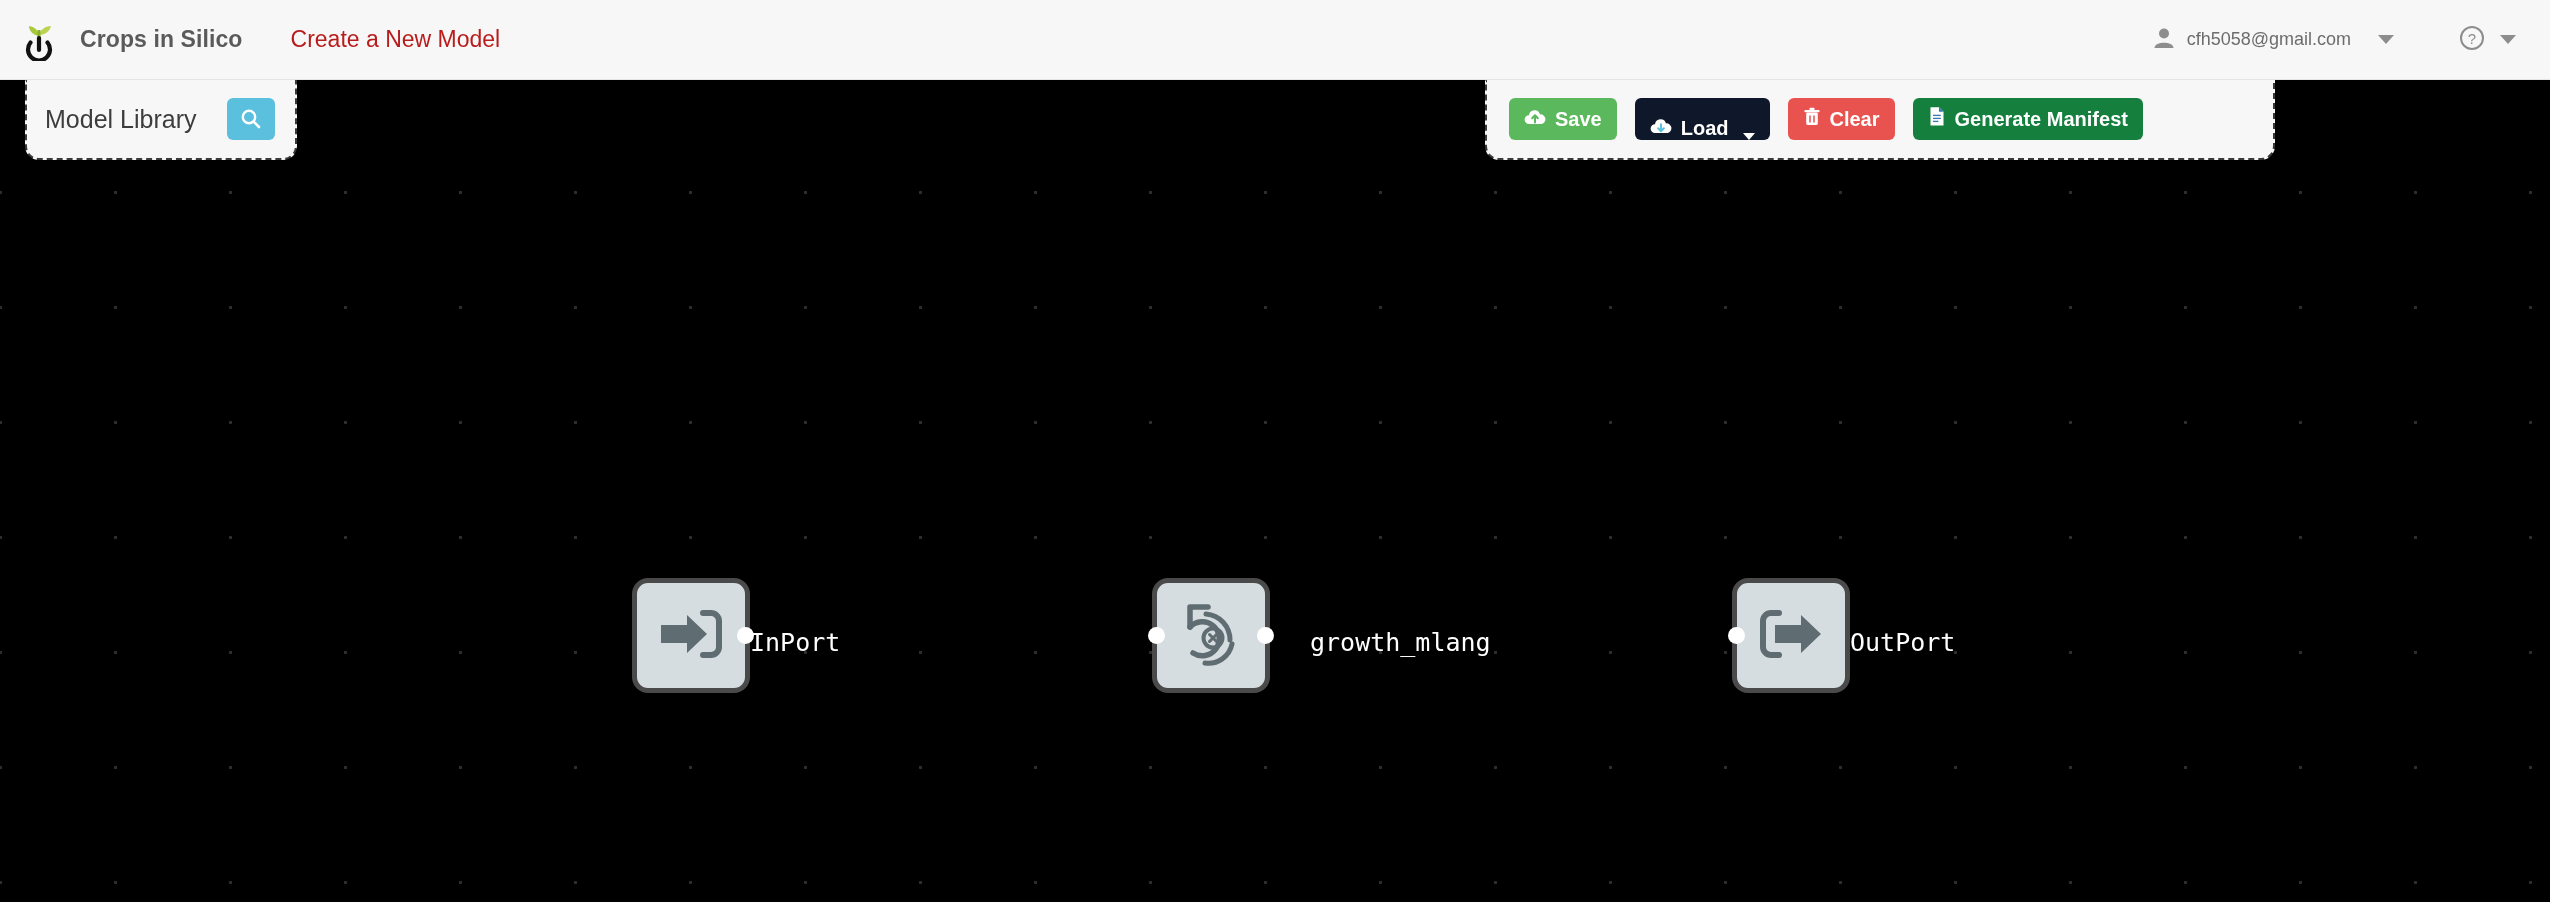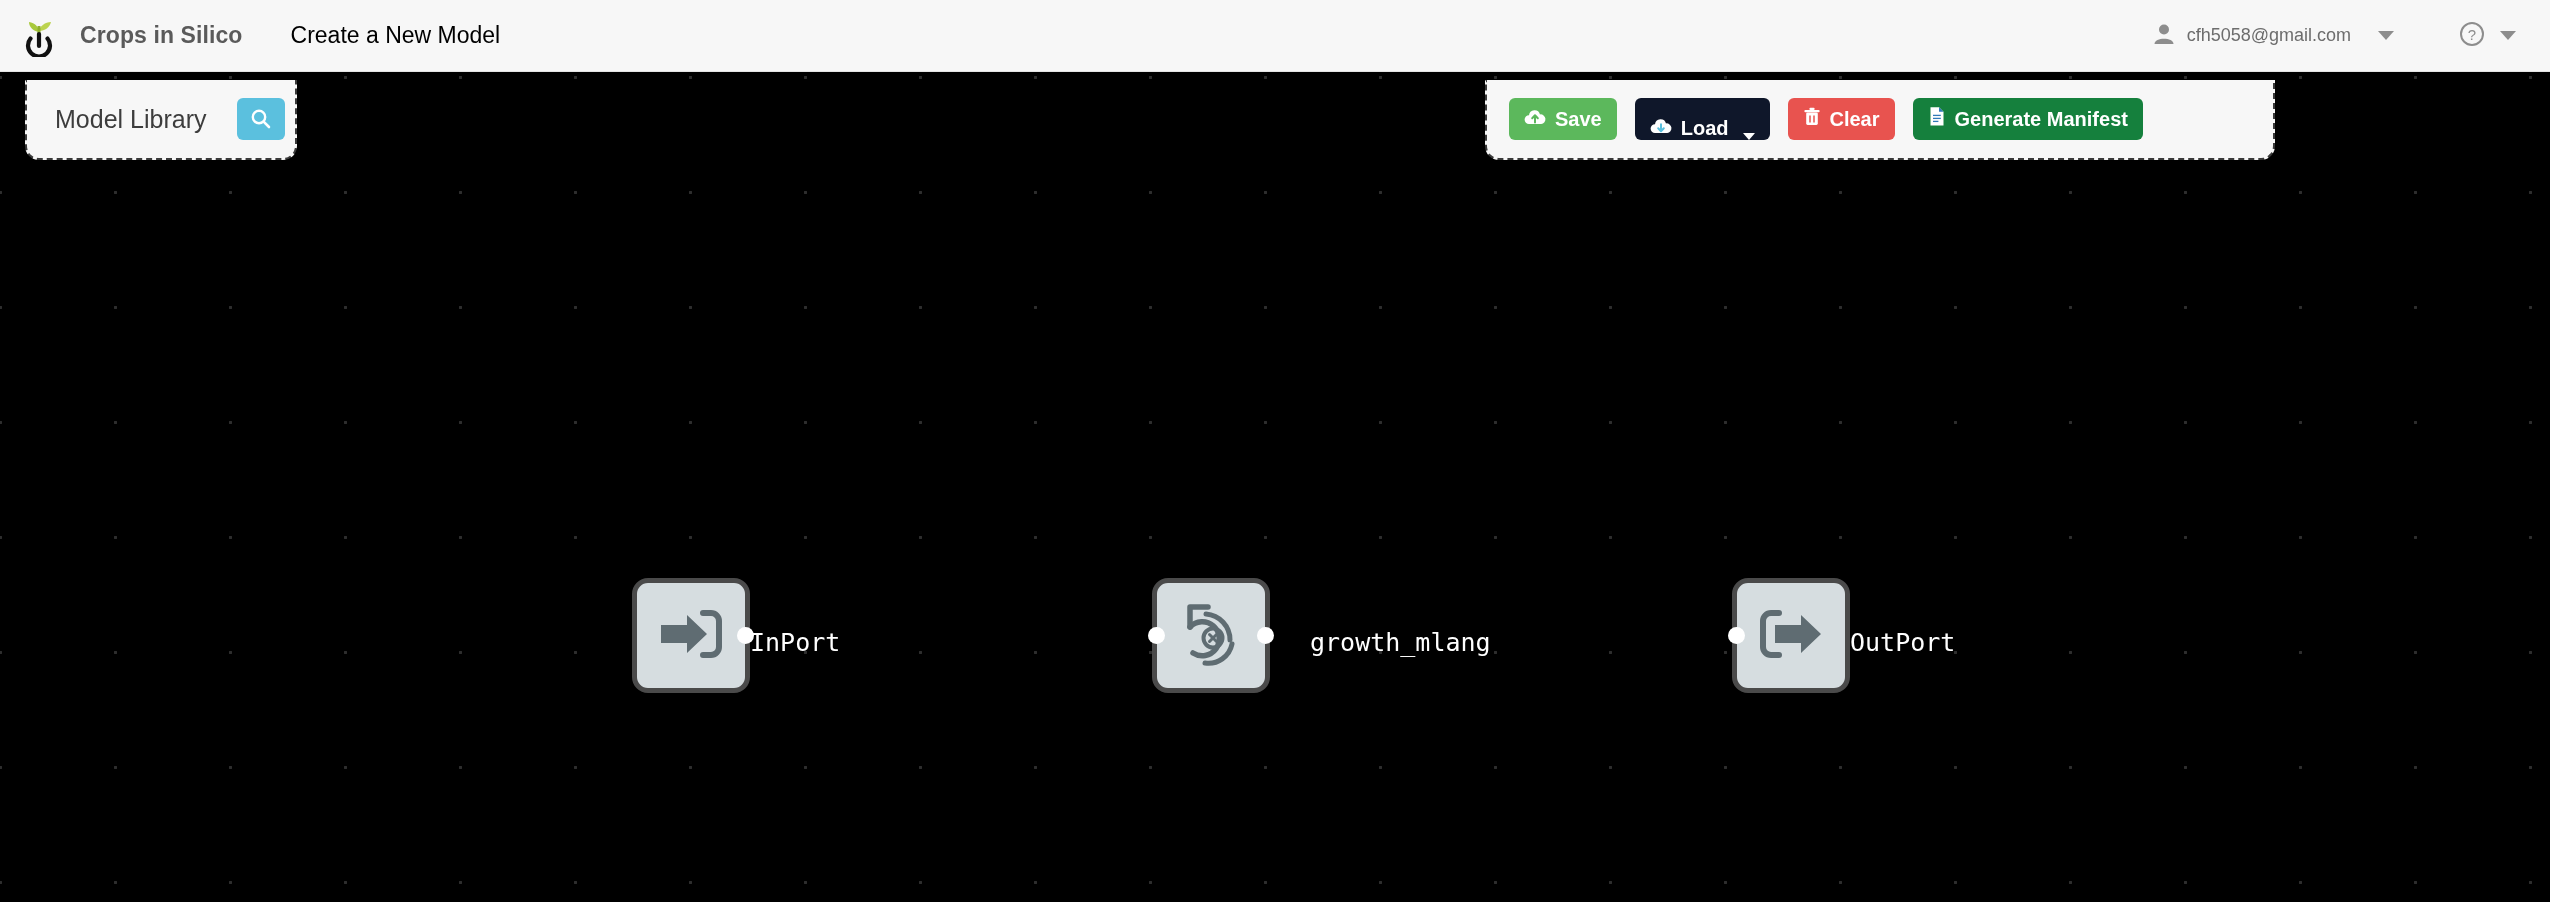--- a/index.html
+++ b/index.html
@@ -15,38 +15,38 @@
   .canvas {
     position: absolute; left: 0; top: 0; width: 2550px; height: 902px;
     background-color: #000;
     background-image: radial-gradient(circle, #2e2e2e 1.4px, transparent 1.6px);
     background-size: 115px 115px;
     background-position: 58px 20px;
   }
 
   
   .header {
-    position: absolute; left: 0; top: 0; width: 2550px; height: 72px;
+    position: absolute; left: 0; top: 0; width: 2550px; height: 80px;
     background: #f7f7f7;
     border-bottom: 1px solid #e4e4e4;
     display: flex; align-items: center;
     z-index: 40;
   }
   .brand-logo {
     margin-left: 18px; width: 42px; height: 44px;
     display: flex; align-items: center; justify-content: center;
   }
   .brand-title {
     margin-left: 20px;
     font-size: 23px; font-weight: bold; color: #5a5a5a;
     letter-spacing: .1px; white-space: nowrap;
   }
   .page-subtitle {
     margin-left: 48px;
-    font-size: 23px; color: #000000; white-space: nowrap;
+    font-size: 23px; color: #b91c1c; white-space: nowrap;
   }
   .header-right {
     margin-left: auto; margin-right: 26px;
     display: flex; align-items: center; gap: 0px;
   }
   .user-chip {
     display: flex; align-items: center; gap: 13px;
     padding: 6px 10px; cursor: pointer;
   }
   .user-email { font-size: 18px; color: #6d6d6d; white-space: nowrap; }
@@ -67,21 +67,21 @@
     background: #f7f7f7;
     border: 2px dashed #3a3a3a;
     border-top: none;
     border-bottom-left-radius: 14px;
     border-bottom-right-radius: 14px;
     z-index: 30;
     display: flex; align-items: center;
   }
   .panel-library {
     left: 25px; top: 80px; width: 272px; height: 80px;
-    padding-left: 28px;
+    padding-left: 18px;
     gap: 15px;
   }
   .library-title {
     font-size: 25px; color: #3d3d3d; white-space: nowrap;
   }
   .search-btn {
     margin-left: 16px;
     width: 48px; height: 42px; border-radius: 6px;
     background: #5bc0de; border: none;
     display: flex; align-items: center; justify-content: center;

